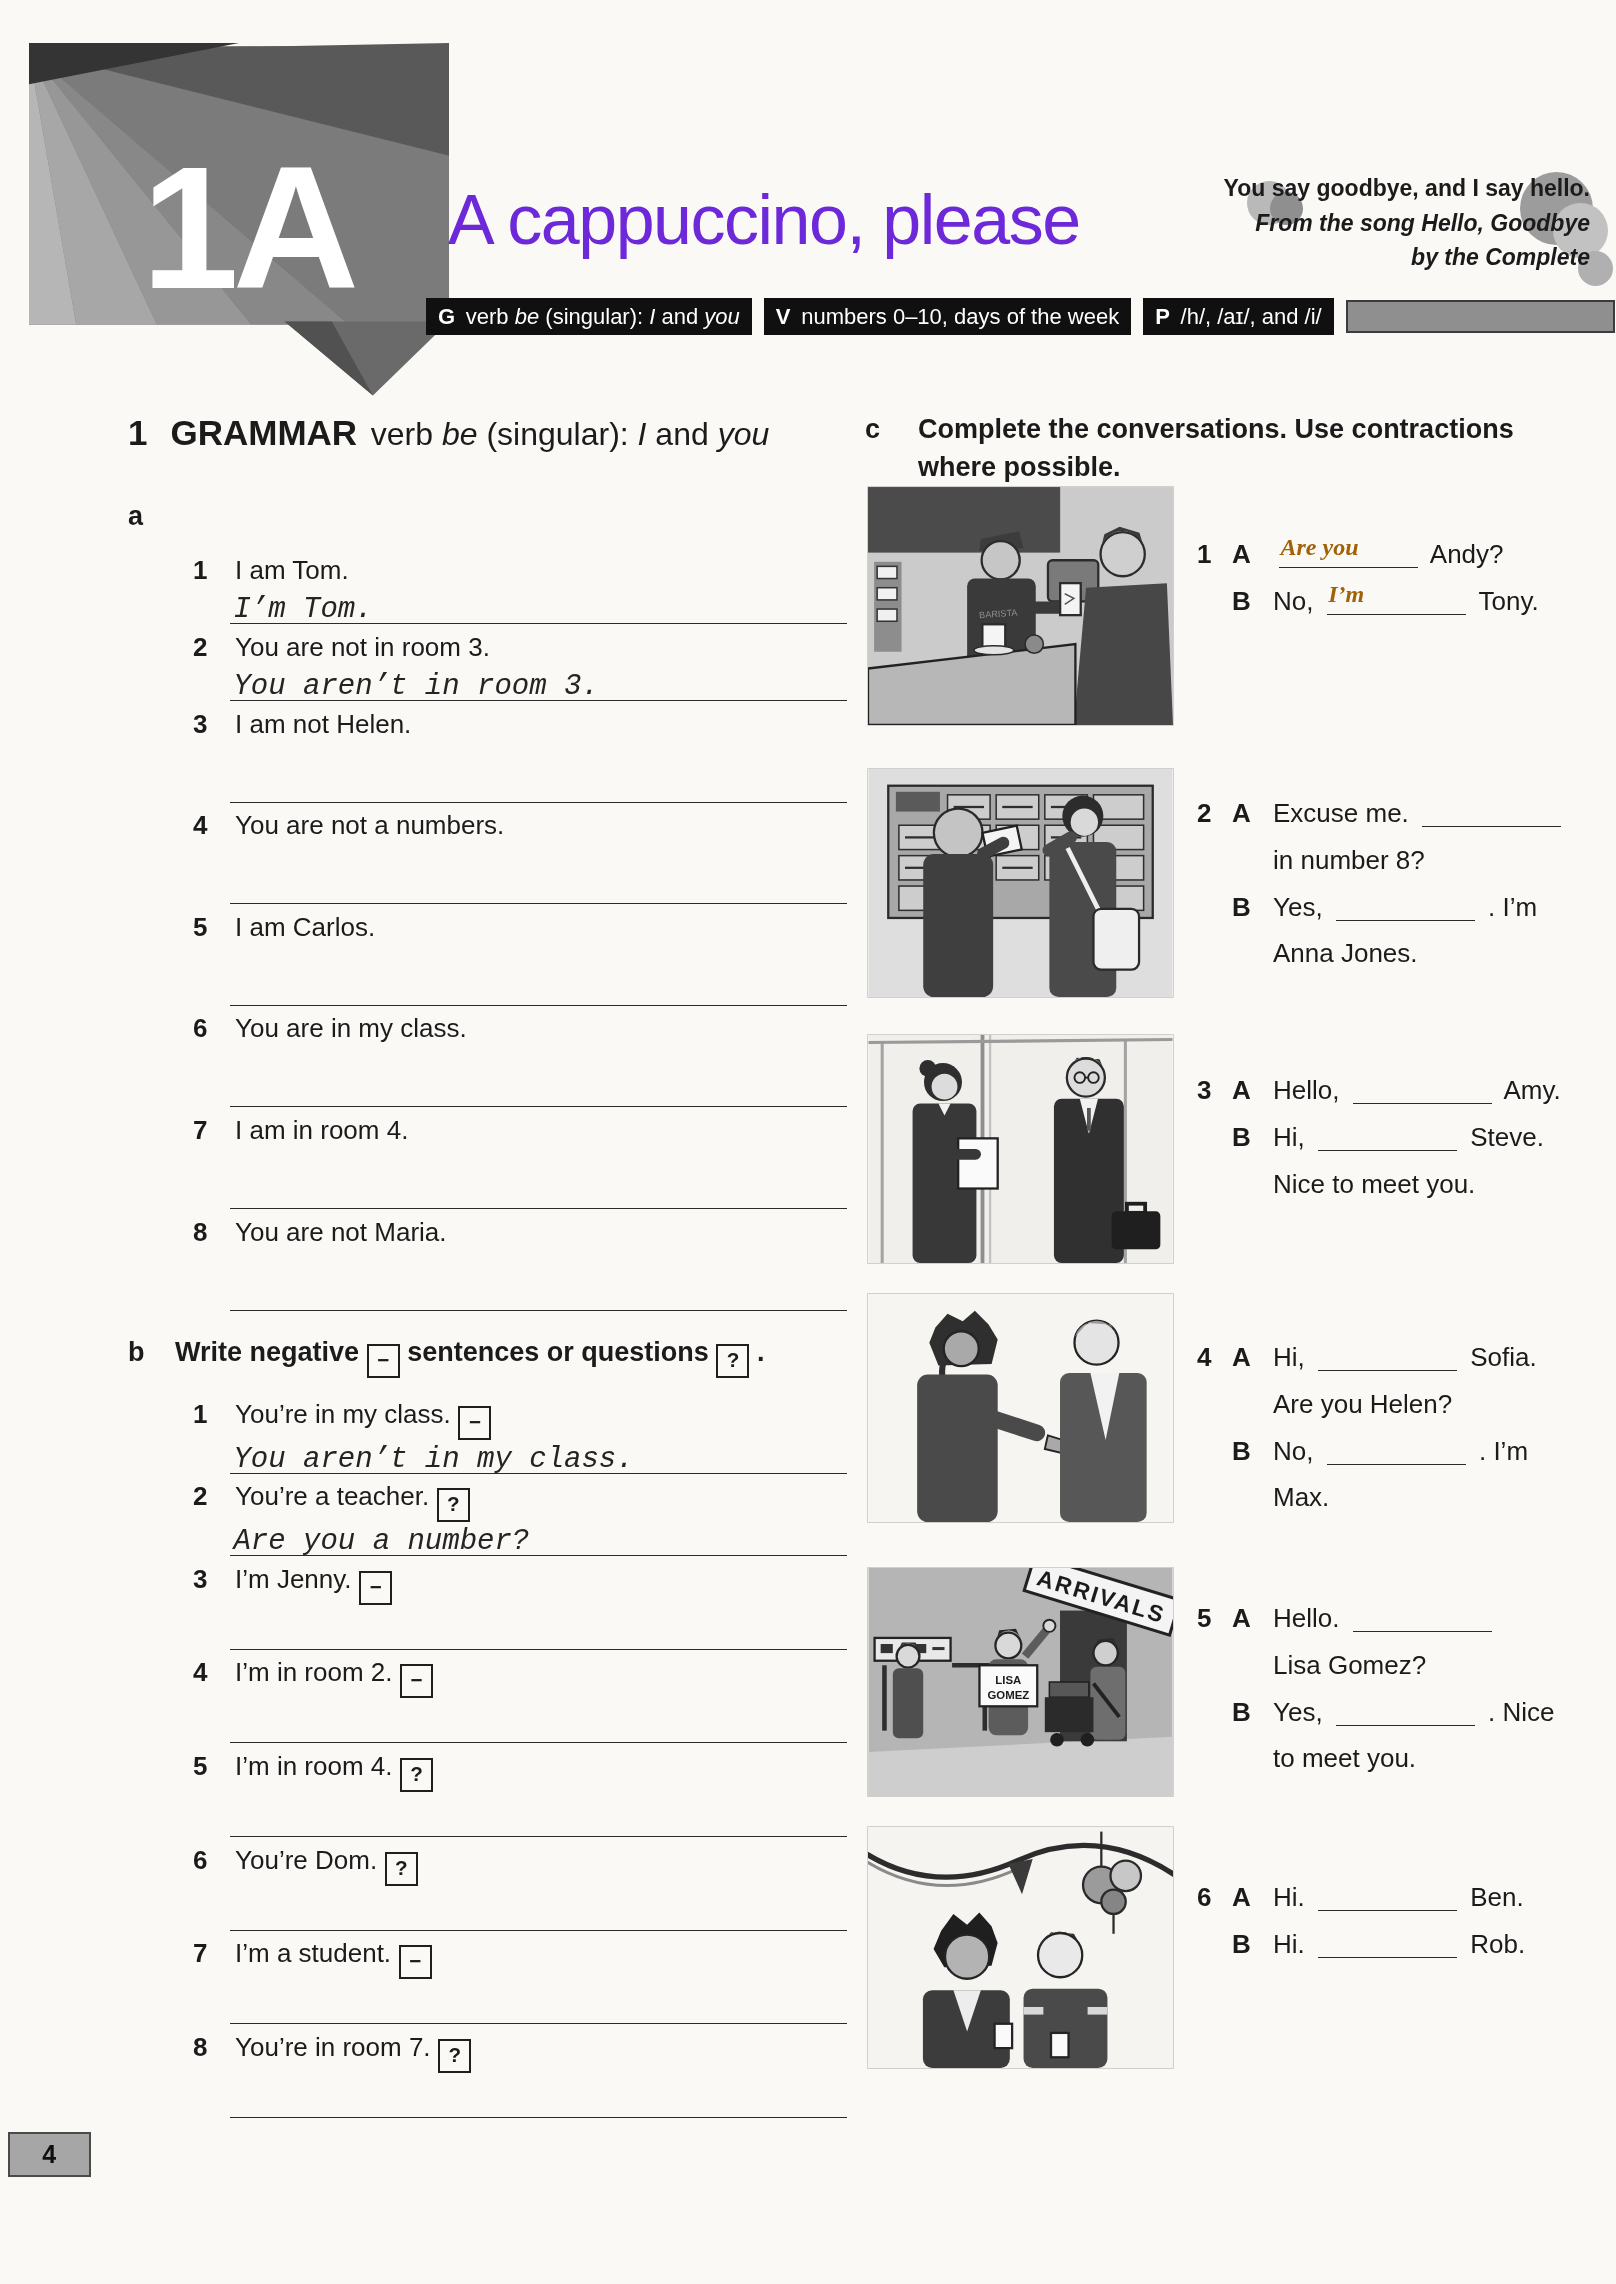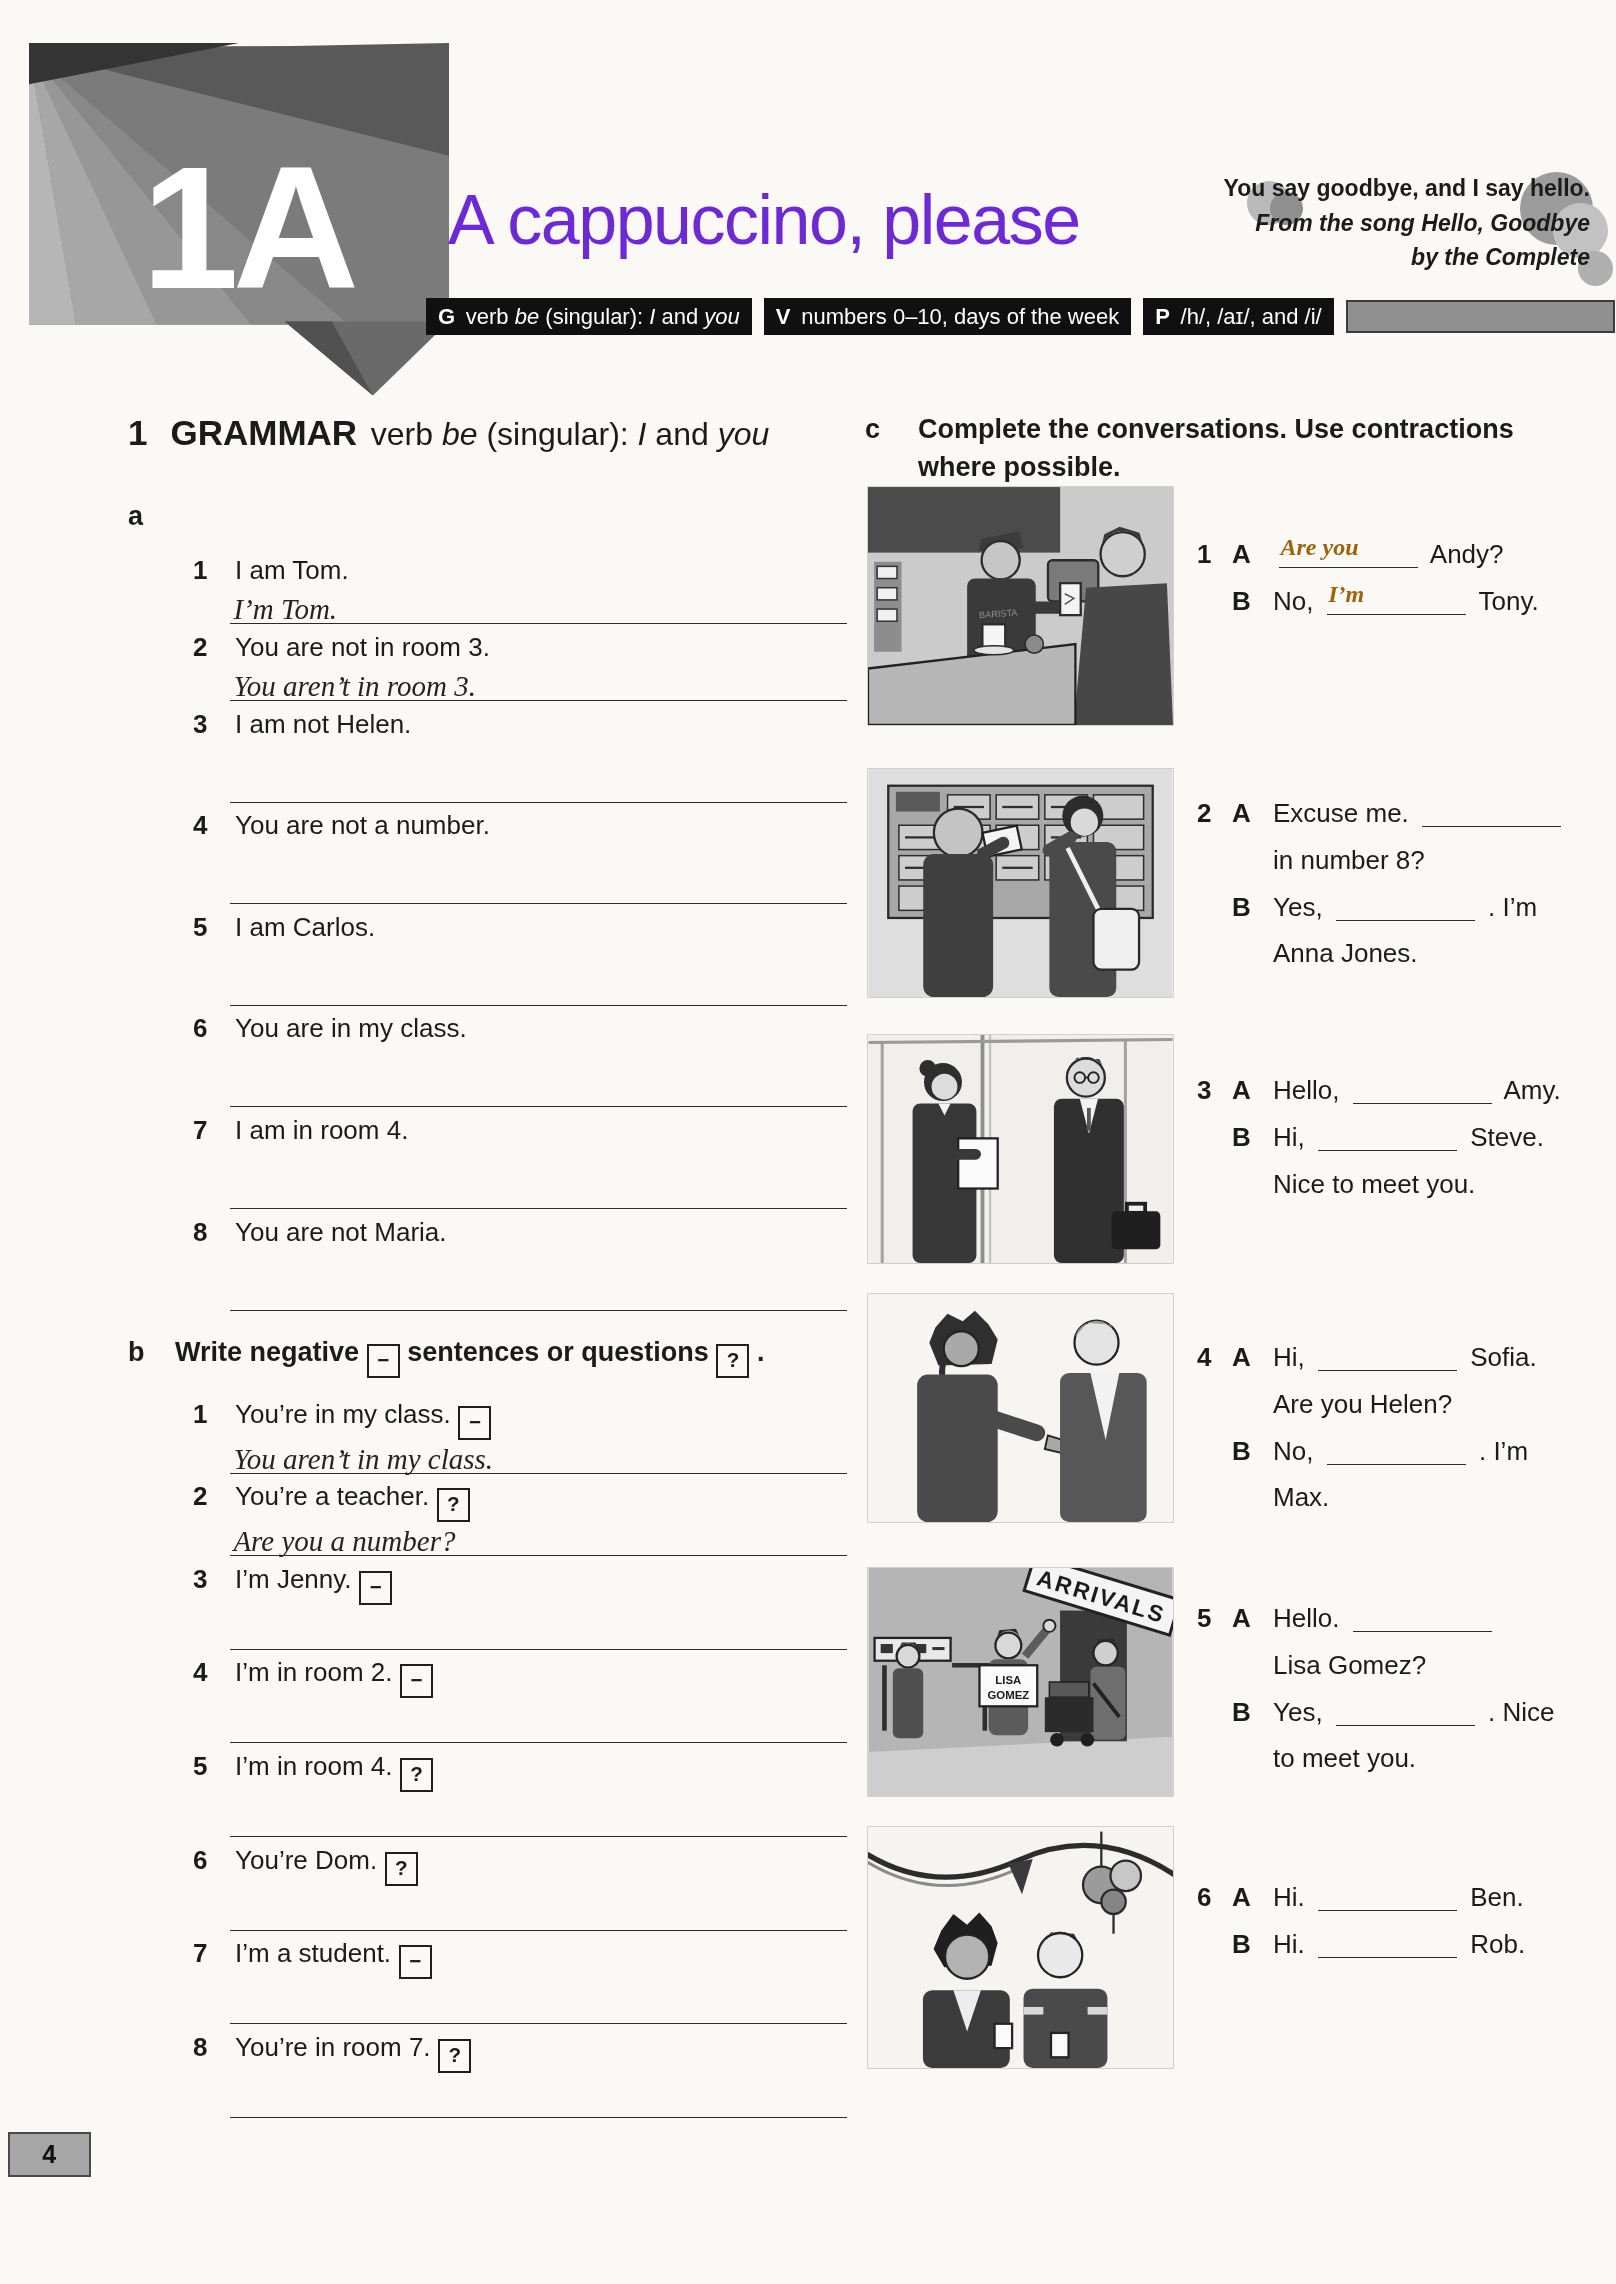--- a/index.html
+++ b/index.html
@@ -38,21 +38,21 @@
   .symbox{display:inline-block;min-width:23px;height:30px;border:2.3px solid #1f1f1f;
           font-weight:bold;text-align:center;font-size:20.6px;line-height:27px;
           margin:0 7.6px;vertical-align:-6px;padding:0 3px;background:#fff0;}
   .gitem{position:relative;padding-left:107px;margin-bottom:7.6px;font-size:26px;}
   .gnum{position:absolute;left:65px;top:0;font-weight:bold;}
   .azone{position:relative;border-bottom:1.5px solid #2b2b2b;margin-left:-4.6px;margin-right:3px;}
   .azone.a-full{height:37px;}
   .azone.a-empty{height:62px;}
   .azone.b-full{height:33px;}
   .azone.b-empty{height:44px;}
-  .azone .hand{position:absolute;left:3px;bottom:-3px;font-family:Liberation Serif, serif;
+  .azone .hand{position:absolute;left:3px;bottom:-3px;font-family:Liberation Mono, monospace;
                font-style:italic;font-size:29px;color:#242424;white-space:nowrap;}
   #ex-b{margin-top:23px;}
 
   
   #right-col{position:absolute;left:865px;top:411px;width:751px;}
   .c-head{display:flex;font-weight:bold;font-size:27px;line-height:1.4;}
   .c-head .ex-letter{width:53px;}
   .c-instr{width:646px;}
   .crow{position:absolute;left:0;width:751px;}
   .scene{position:absolute;left:3px;top:0;width:305px;box-shadow:0 0 0 0.8px #c9c6c2;}
@@ -145,21 +145,21 @@
               <span class="hand">You aren’t in room 3.</span>
             </div>
           </div>
           <div class="gitem">
             <span class="gnum">3</span>
             <div class="gprompt">I am not Helen.</div>
             <div class="azone a-empty"></div>
           </div>
           <div class="gitem">
             <span class="gnum">4</span>
-            <div class="gprompt">You are not a number.</div>
+            <div class="gprompt">You are not a numbers.</div>
             <div class="azone a-empty"></div>
           </div>
           <div class="gitem">
             <span class="gnum">5</span>
             <div class="gprompt">I am Carlos.</div>
             <div class="azone a-empty"></div>
           </div>
           <div class="gitem">
             <span class="gnum">6</span>
             <div class="gprompt">You are in my class.</div>

